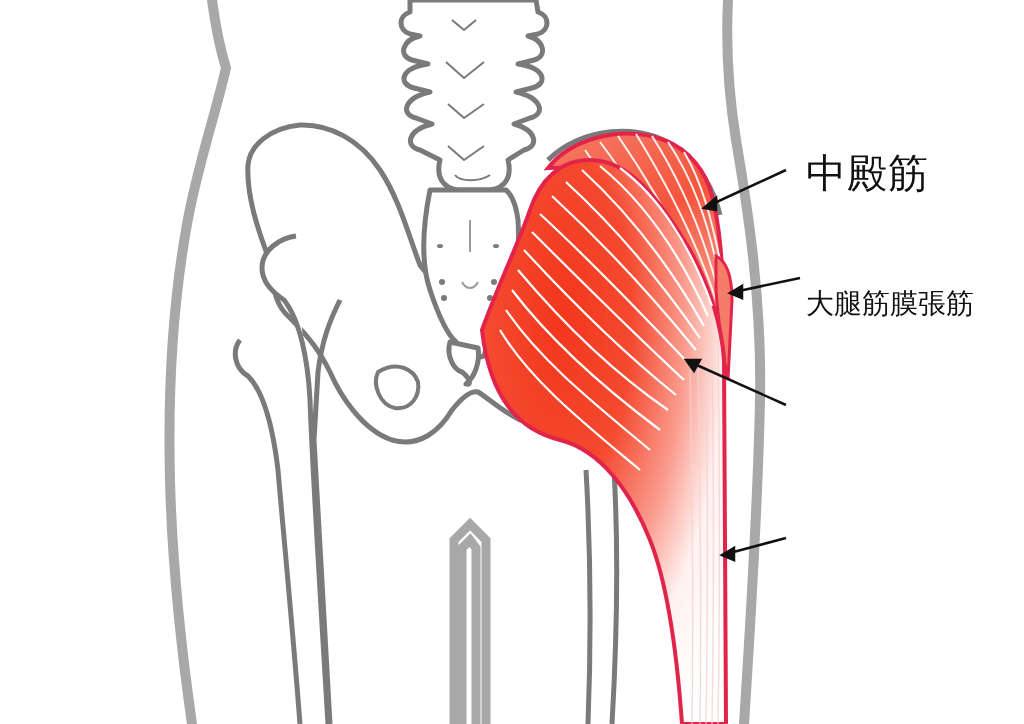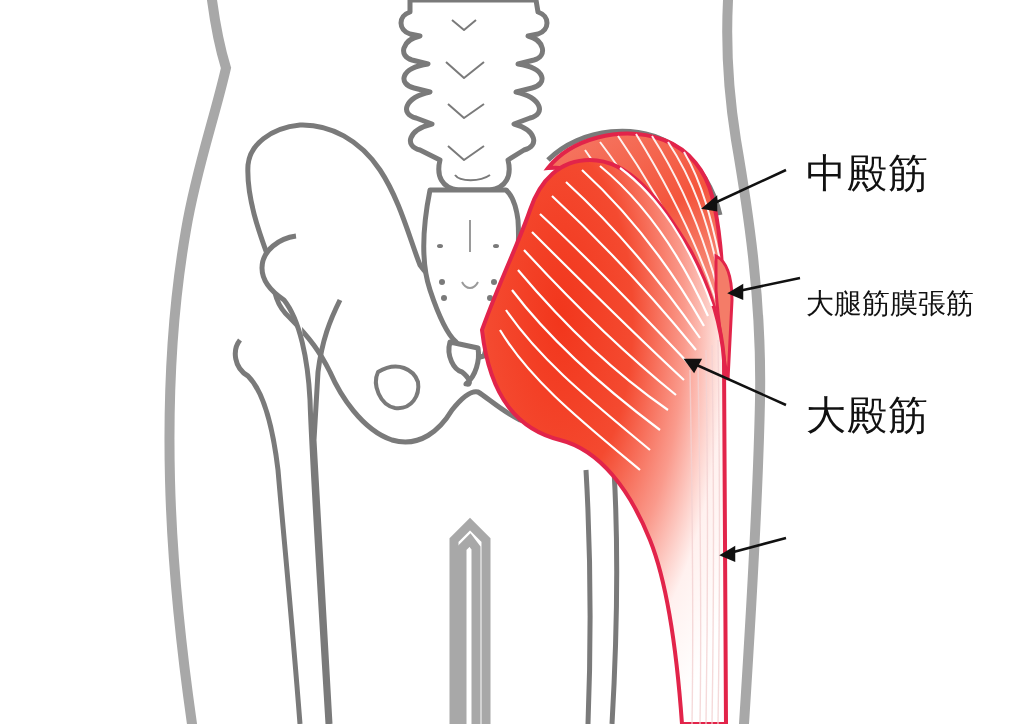--- a/index.html
+++ b/index.html
@@ -123,14 +123,13 @@
       <polygon points="730,293 742,286 742,298"></polygon>
       <line x1="786" y1="405" x2="690" y2="362"></line>
       <polygon points="686,360 700,360 694,371"></polygon>
       <line x1="786" y1="538" x2="726" y2="554"></line>
       <polygon points="722,555 734,548 734,560"></polygon>
     </g>
   </svg>
 
   <div class="label lbl-large" style="left:806px; top:146px;">中殿筋</div>
   <div class="label lbl-small" style="left:806px; top:252px;margin-top:33px;">大腿筋膜張筋</div>
-  <div class="label lbl-large" style="left:806px; top:388px;">大殿筋</div>
 </div>
 
 </body></html>

